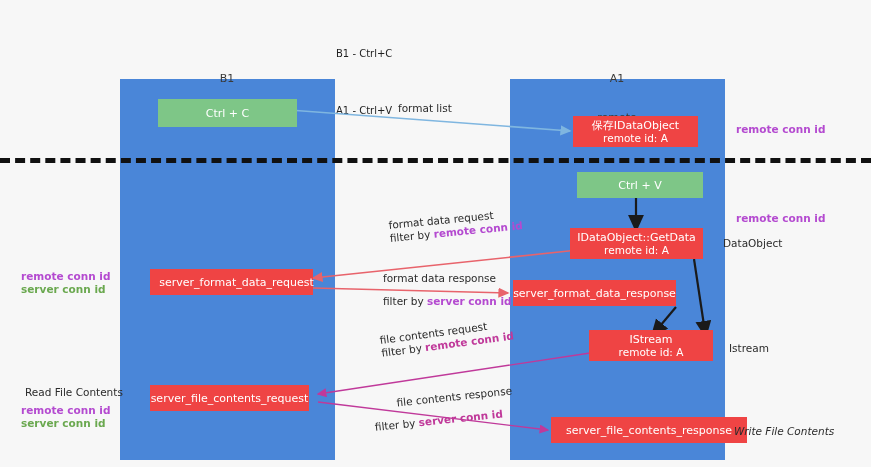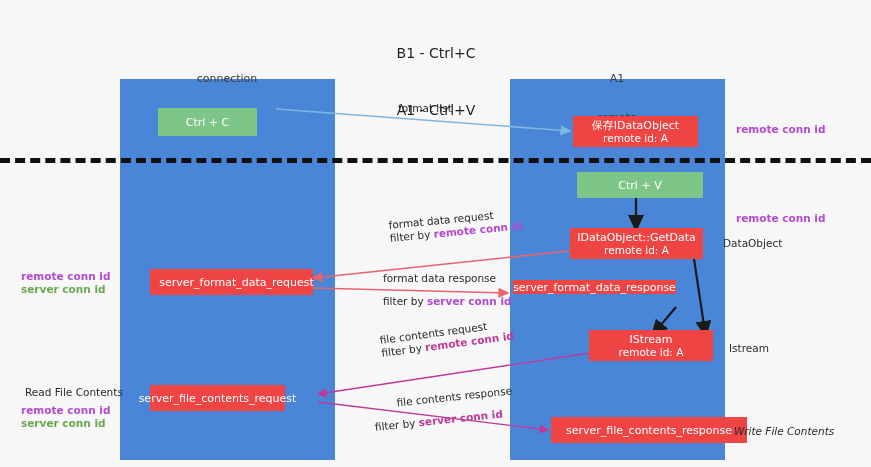--- a/index.html
+++ b/index.html
@@ -24,22 +24,22 @@
   .lane-title {
     position: absolute;
     text-align: center;
     font-size: 11px;
     color: #3a3a3a;
     line-height: 13px;
     white-space: pre;
   }
   .title-block {
     position: absolute;
-    text-align: center;
-    font-size: 14px;
+    text-align: left;
+    font-size: 10px;
     color: #1f1f1f;
     line-height: 19px;
     white-space: pre;
   }
   .node {
     position: absolute;
     display: flex;
     flex-direction: column;
     align-items: center;
     justify-content: center;
@@ -96,20 +96,21 @@
 
   <div class="lane" style="left:120px; top:79px; width:215px; height:381px;"></div>
   <div class="lane" style="left:510px; top:79px; width:215px; height:381px;"></div>
 
   <div class="title-block" style="left:336px; top:6px; width:200px;">
     <div>B1 - Ctrl+C</div>
     <div>A1 - Ctrl+V</div>
   </div>
 
   <div class="lane-title" style="left:147px; top:46px; width:160px;">
+    <div>B1</div>
     <div>connection</div>
   </div>
   <div class="lane-title" style="left:537px; top:46px; width:160px;">
     <div>A1</div>
     <div>remote</div>
   </div>
 
   <svg class="overlay" viewBox="0 0 871 467">
     <defs>
       <marker id="ar-blue" markerWidth="7" markerHeight="7" refX="6" refY="3.2" orient="auto">
@@ -138,21 +139,21 @@
 
     <path d="M694,259 L705,332" stroke="#1a1a1a" stroke-width="2.2" fill="none" marker-end="url(#ar-black)"></path>
 
     <path d="M590,353 L318,394" stroke="#c0399a" stroke-width="1.4" fill="none" marker-end="url(#ar-magenta)"></path>
 
     <path d="M318,402 L548,430" stroke="#c0399a" stroke-width="1.4" fill="none" marker-end="url(#ar-magenta)"></path>
   </svg>
 
   <div class="dashline" style="top:158px;"></div>
 
-  <div class="node green" style="left:158px; top:108px; width:99px; height:28px;">
+  <div class="node green" style="left:158px; top:99px; width:139px; height:28px;">
     <div>Ctrl + C</div>
   </div>
 
   <div class="node orange" style="left:573px; top:116px; width:125px; height:31px;">
     <div>保存IDataObject</div>
     <div class="l2">remote id: A</div>
   </div>
 
   <div class="node green" style="left:577px; top:172px; width:126px; height:26px;">
     <div>Ctrl + V</div>
@@ -160,30 +161,30 @@
 
   <div class="node orange" style="left:570px; top:228px; width:133px; height:31px;align-items:center;">
     <div>IDataObject::GetData</div>
     <div class="l2">remote id: A</div>
   </div>
 
   <div class="node orange" style="left:150px; top:269px; width:163px; height:26px;padding-left:14px;">
     <div>server_format_data_request</div>
   </div>
 
-  <div class="node orange" style="left:513px; top:280px; width:163px; height:14px;">
+  <div class="node orange" style="left:513px; top:280px; width:163px; height:26px;">
     <div>server_format_data_response</div>
   </div>
 
   <div class="node orange" style="left:589px; top:330px; width:124px; height:31px;">
     <div>IStream</div>
     <div class="l2">remote id: A</div>
   </div>
 
-  <div class="node orange" style="left:150px; top:385px; width:135px; height:26px;">
+  <div class="node orange" style="left:150px; top:385px; width:159px; height:26px;">
     <div>server_file_contents_request</div>
   </div>
 
   <div class="node orange" style="left:551px; top:417px; width:196px; height:26px;">
     <div>server_file_contents_response</div>
   </div>
 
   <div class="edge-label" style="left:398px; top:102px;">
     <span>format list</span>
   </div>

